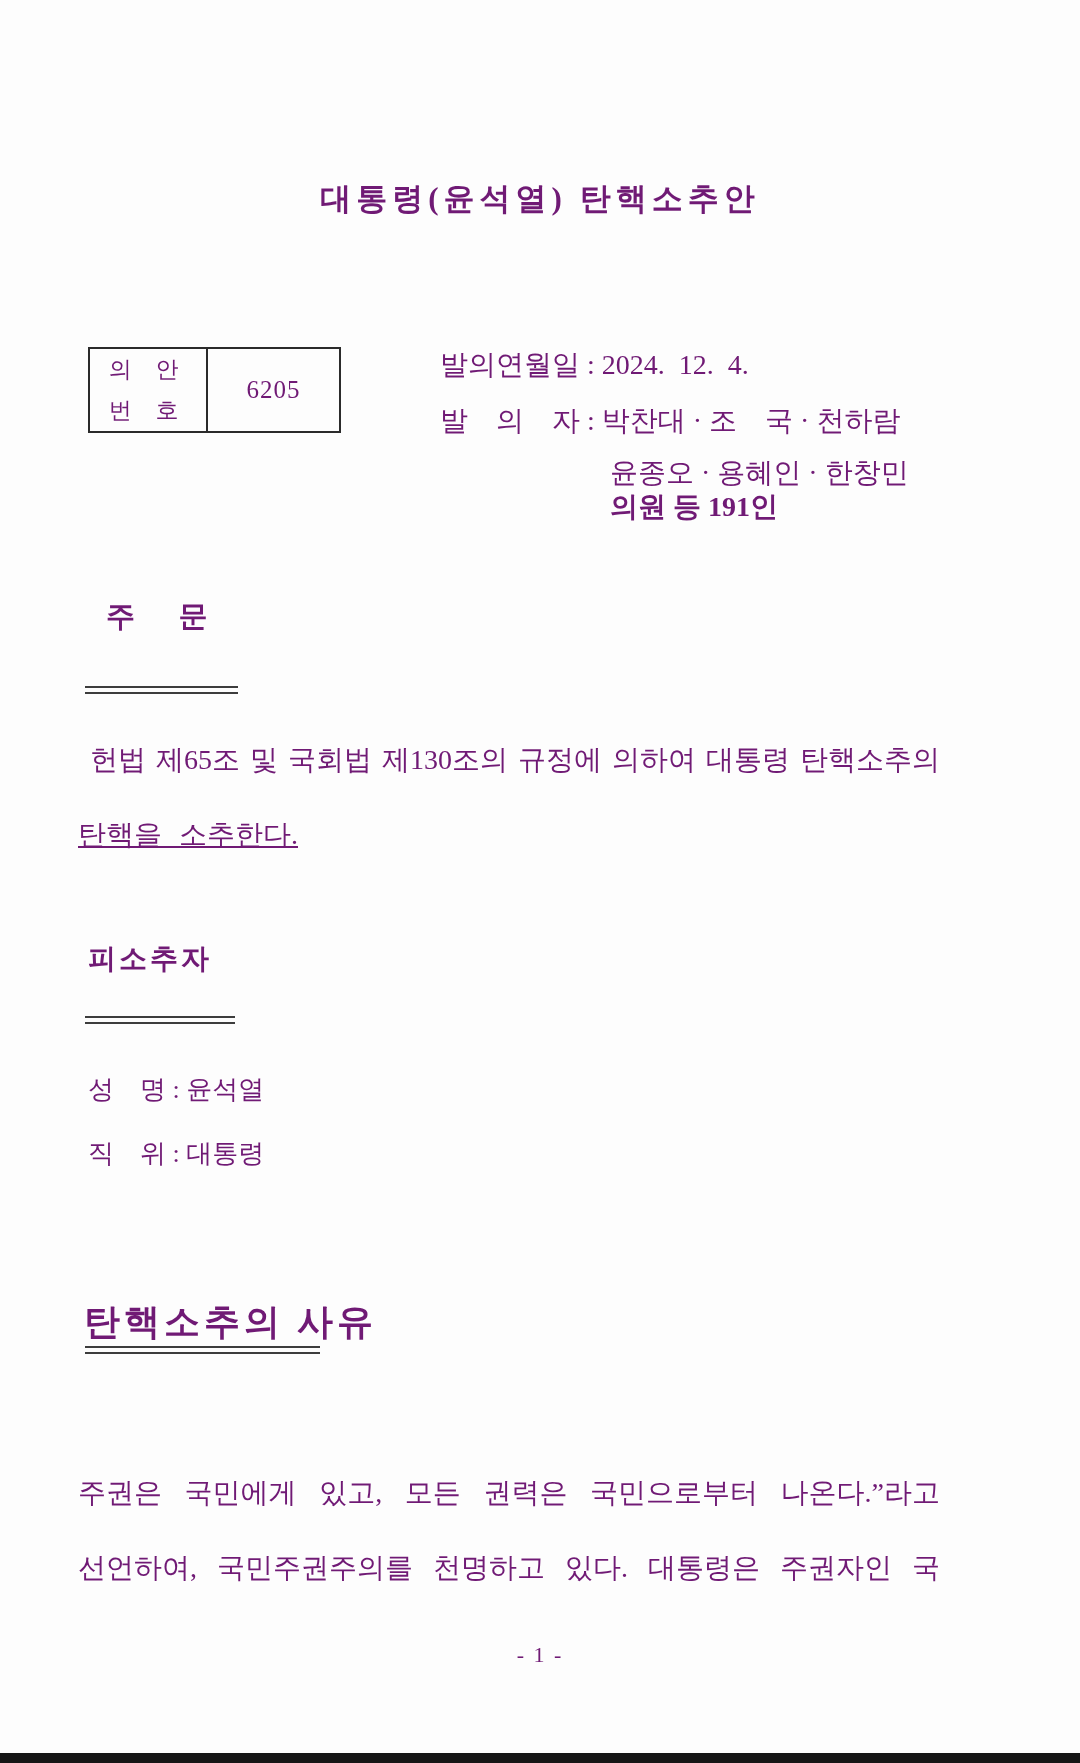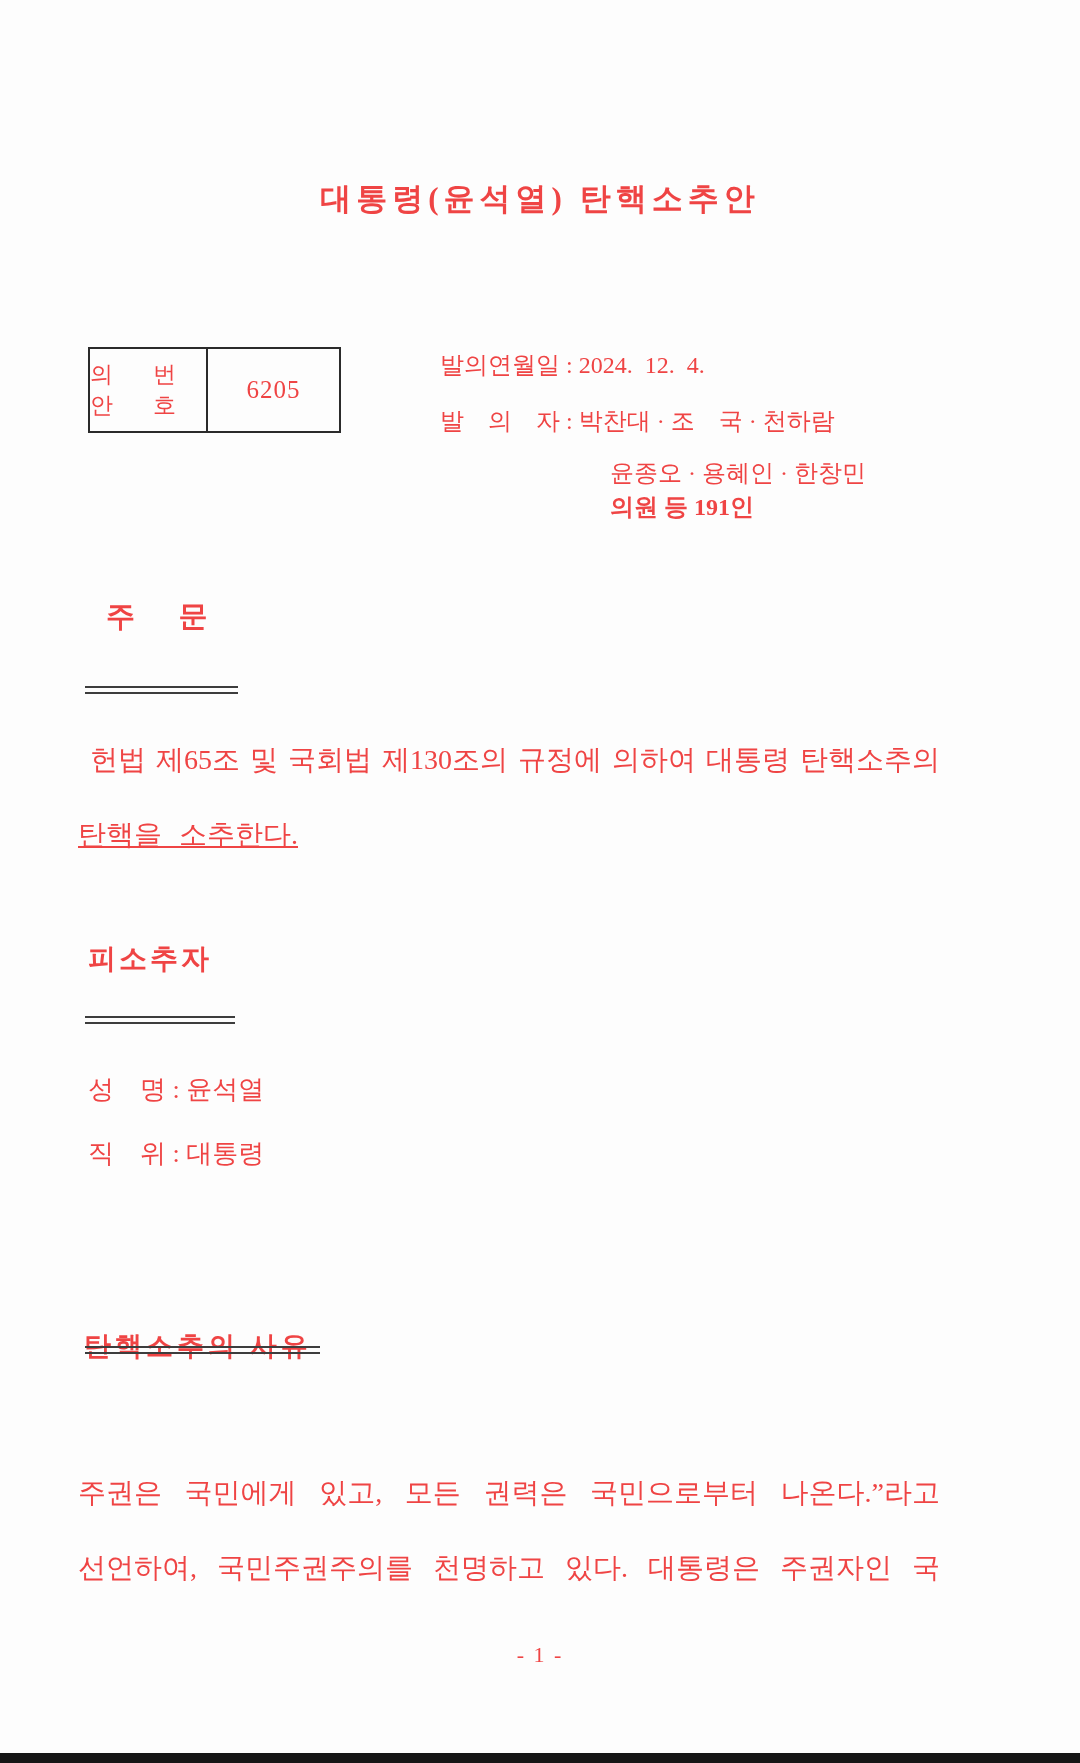--- a/index.html
+++ b/index.html
@@ -2,21 +2,21 @@
 <html><head>
 <meta charset="utf-8">
 <style>
   html,body { margin:0; padding:0; background:#e9e9e9; }
   .page {
     position: relative;
     width: 1080px;
     height: 1763px;
     margin: 0 auto;
     background: #fdfdfd;
-    color: #ef4444;
+    color: #701a75;
     font-family: "Liberation Serif", "DejaVu Serif", serif;
     overflow: hidden;
   }
   .abs { position: absolute; }
 
   .doc-title {
     top: 178px; left: 0; width: 100%;
     text-align: center;
     font-size: 31px;
     font-weight: bold;
@@ -27,51 +27,51 @@
   .bill-box {
     left: 88px; top: 347px;
     width: 253px; height: 86px;
     border: 2px solid #2b2b2b;
     display: flex;
     box-sizing: border-box;
   }
   .bill-box .label-cell {
     width: 118px;
     border-right: 2px solid #2b2b2b;
-    display: flex; flex-direction: row;
+    display: flex; flex-direction: column;
     align-items: center; justify-content: center;
     font-size: 23px;
     letter-spacing: 9px;
     line-height: 31px;
     box-sizing: border-box;
     gap: 10px;
   }
   .bill-box .number-cell {
     flex: 1;
     display: flex; align-items: center; justify-content: center;
     font-size: 25px;
     letter-spacing: 1px;
     font-family: Liberation Serif, serif;
   }
 
   
-  .meta { left: 440px; top: 350px; font-size: 24px; }
+  .meta { left: 440px; top: 350px; font-size: 28px; }
   .meta .m-line { height: 30px; line-height: 30px; white-space: pre; }
   .meta .m1 { margin-top: 0; }
   .meta .m2 { margin-top: 26px; }
   .meta .m3 { margin-top: 22px; padding-left: 170px; }
   .meta .m4 { margin-top: 4px; padding-left: 170px; font-weight: bold; }
 
   .sec-heading {
     font-weight: bold;
     white-space: pre;
   }
   .h1 { left: 106px;  top: 597px;  font-size: 29px; }
   .h2 { left: 88px;  top: 940px;  font-size: 28px; letter-spacing: 3px; }
-  .h3 { left: 84px;  top: 1328px; font-size: 27px; letter-spacing: 4px; font-family: Liberation Serif, serif; }
+  .h3 { left: 84px;  top: 1298px; font-size: 36px; letter-spacing: 4px; font-family: Liberation Serif, serif; }
 
   .dbl-underline {
     height: 4px;
     border-top: 2px solid #3d3d3d;
     border-bottom: 2px solid #3d3d3d;
   }
   .u1 { left: 85px; top: 686px;  width: 153px; }
   .u2 { left: 85px; top: 1016px; width: 150px; }
   .u3 { left: 85px; top: 1346px; width: 235px; }
 

